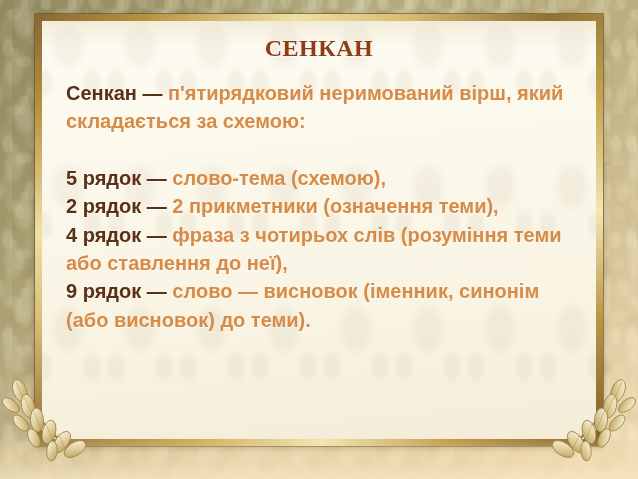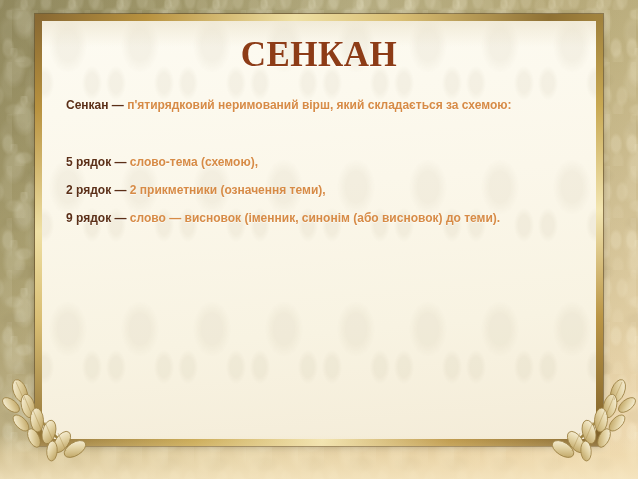--- a/index.html
+++ b/index.html
@@ -133,30 +133,30 @@
     inset: 0;
     padding: 14px 22px 0 22px;
     box-sizing: border-box;
   }
 
   .slide-title {
     margin: 0;
     text-align: center;
     font-family: "Liberation Serif", "DejaVu Serif", serif;
     font-weight: bold;
-    font-size: 35px;
+    font-size: 24px;
     letter-spacing: .5px;
     color: #8d3c17;
     text-shadow: 0 1px 0 rgba(255,255,255,.75);
     line-height: 1.12;
   }
 
   .body-text {
     margin: 17px 0 0 2px;
-    font-size: 12px;
+    font-size: 20px;
     font-weight: bold;
     line-height: 28.4px;
     color: #d78b46;
     text-shadow: 0 1px 0 rgba(255,255,255,.6);
   }
 
   .para { margin: 0; }
   .para.gap { margin-top: 28px; }
 
   .lead   { color: #5b2f17; }
@@ -214,20 +214,24 @@
             <span class="lead">5 рядок —</span>
             <span class="accent">слово-тема (схемою),</span>
           </p>
 
           <p class="para">
             <span class="lead">2 рядок —</span>
             <span class="accent">2 прикметники (означення теми),</span>
           </p>
 
 
+          <p class="para">
+            <span class="lead">4 рядок —</span>
+            <span class="accent">фраза з чотирьох слів (розуміння теми або ставлення до неї),</span>
+          </p>
 
           <p class="para">
             <span class="lead">9 рядок —</span>
             <span class="accent">слово — висновок (іменник, синонім (або висновок) до теми).</span>
           </p>
 
         </div>
       </div>
     </div>
   </div>

